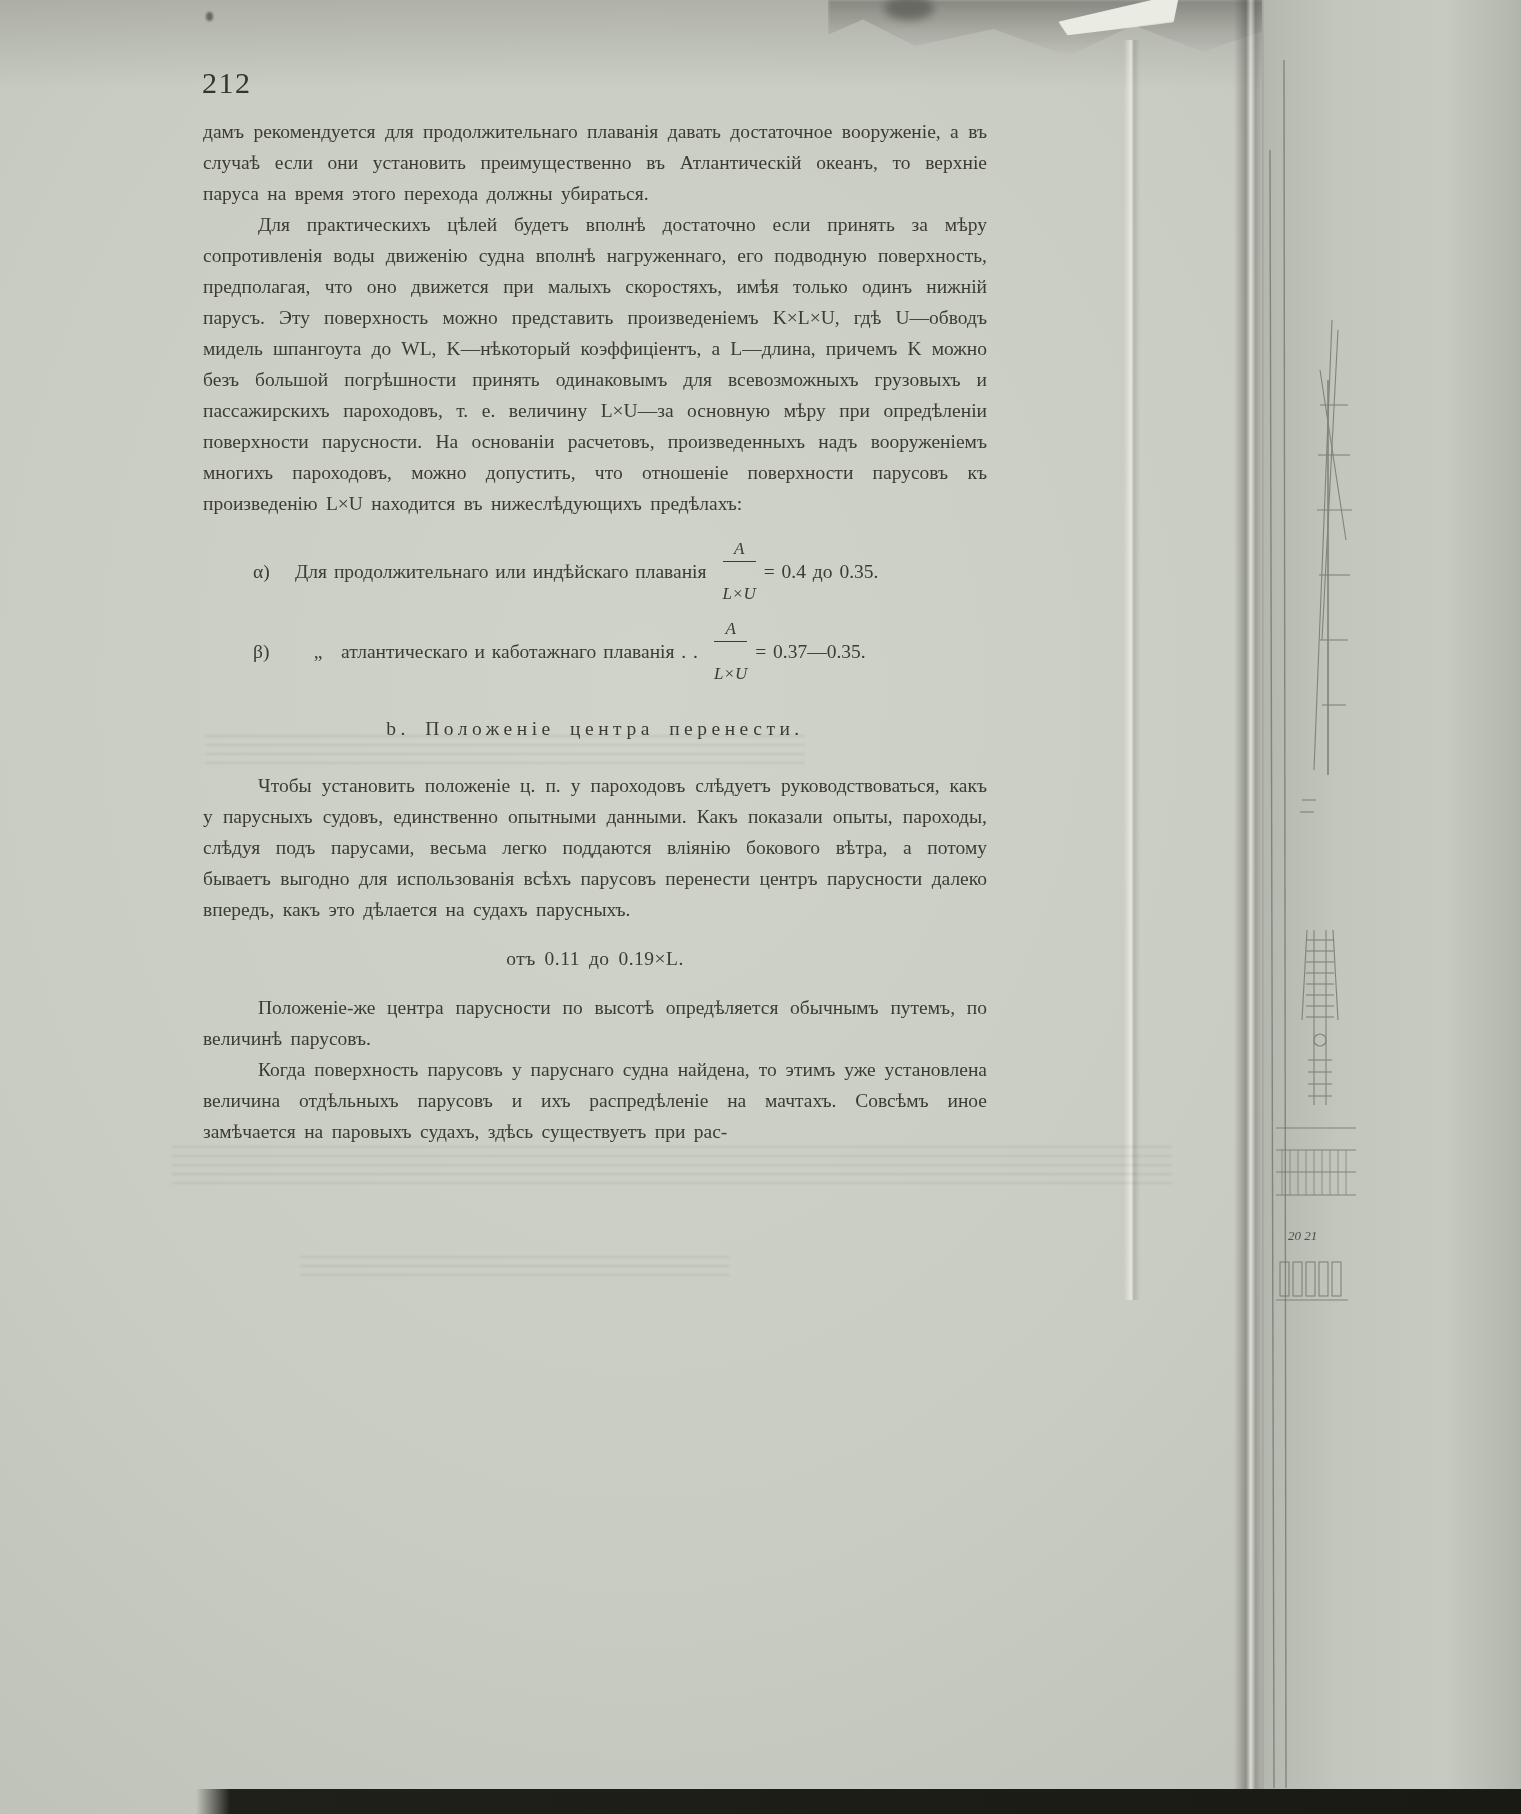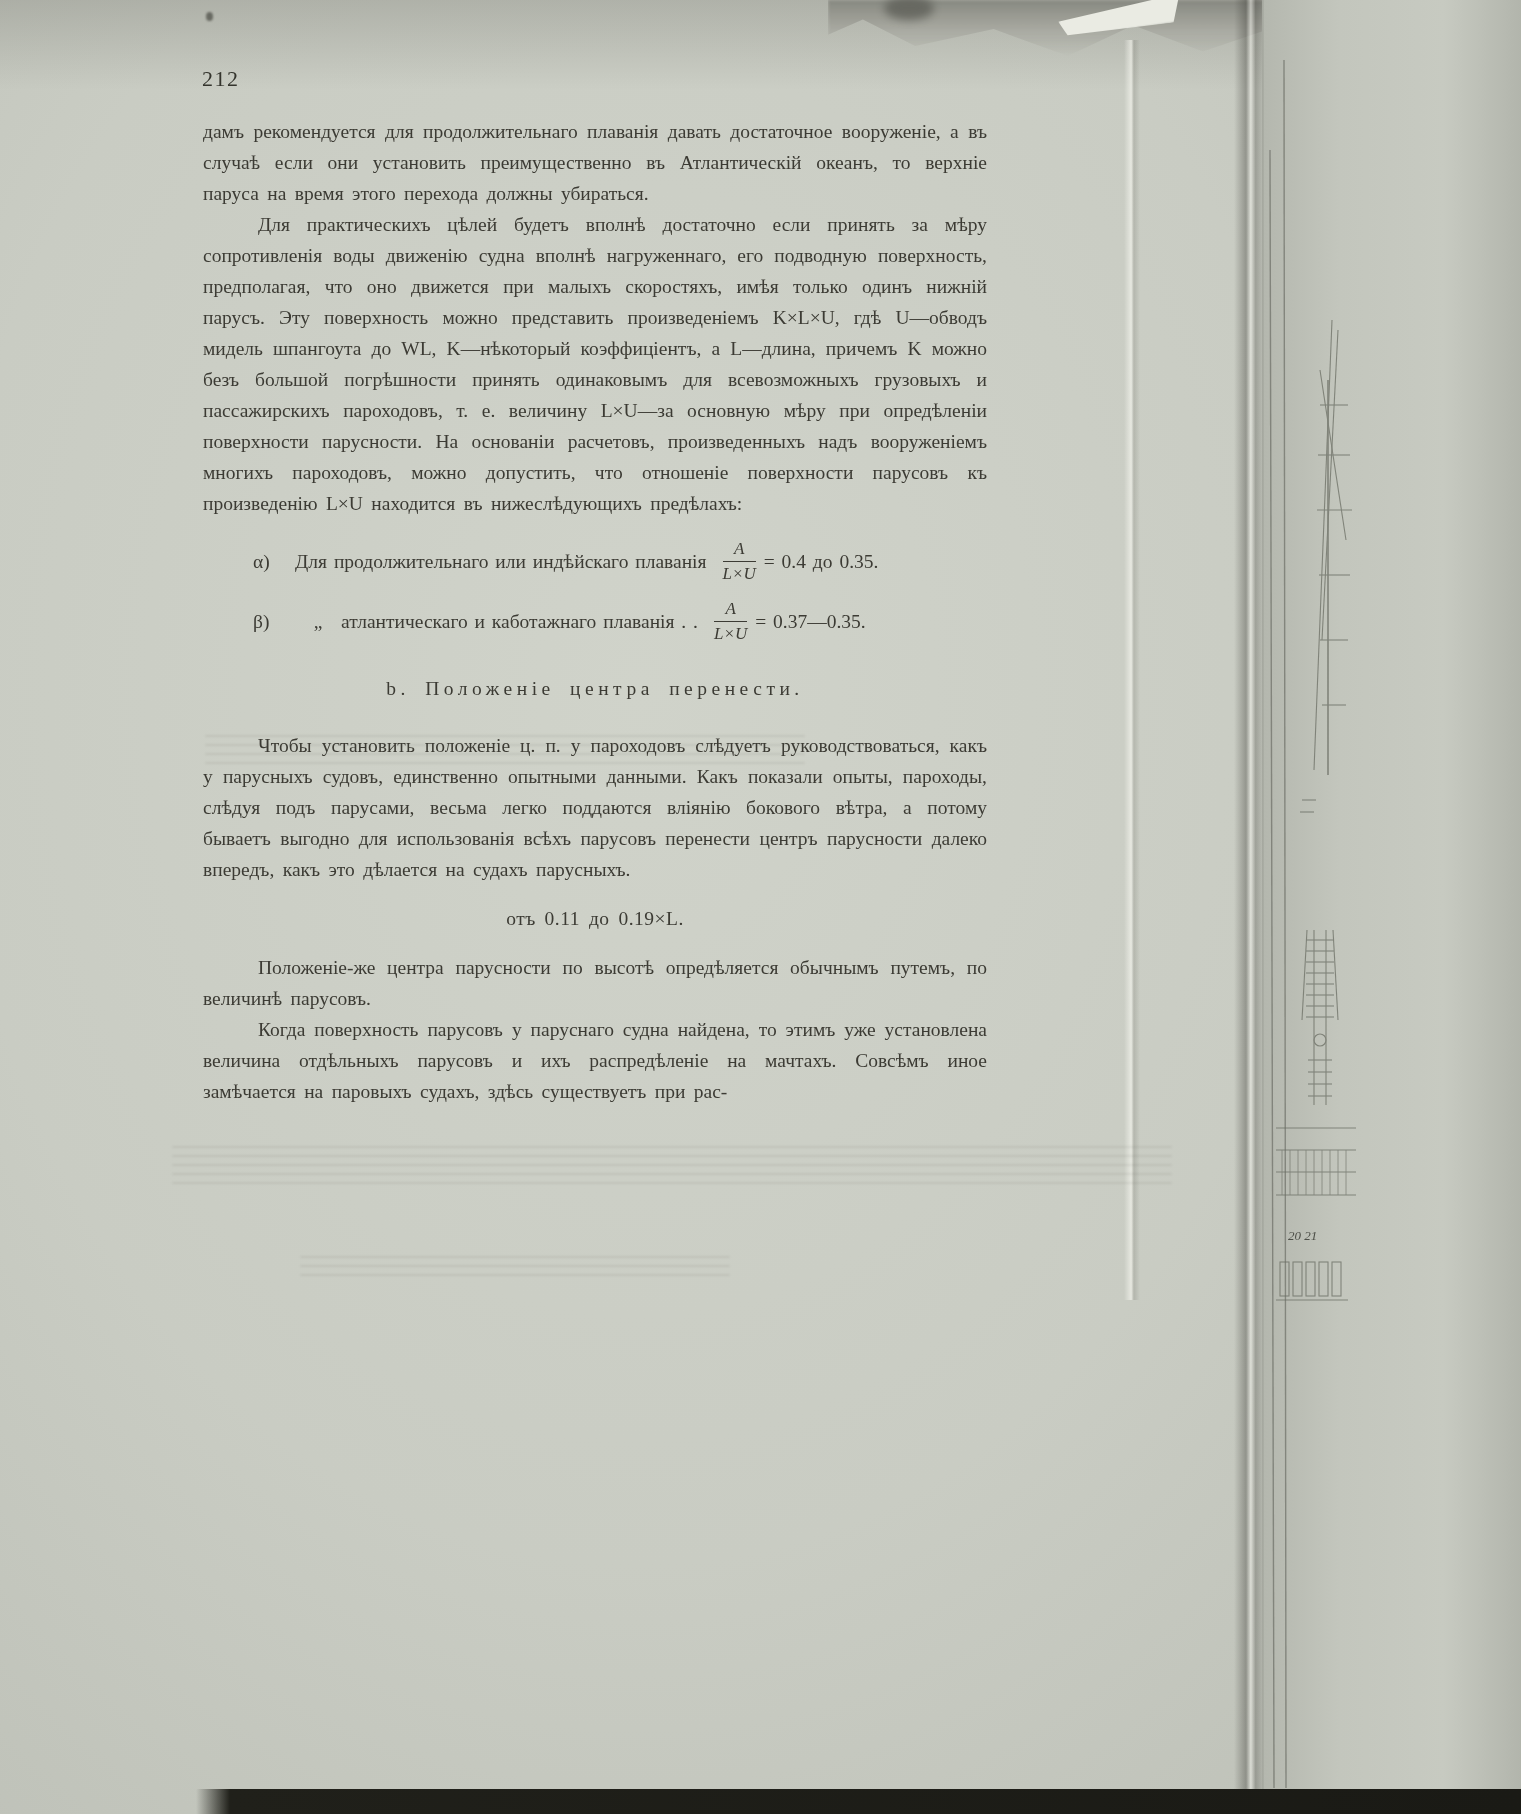--- a/index.html
+++ b/index.html
@@ -64,21 +64,21 @@
   .smudge.s3 { left:300px; top:1256px; width:430px; height:26px; }
   
   .bottom-band {
     position:absolute; left:196px; top:1789px; width:1325px; height:25px;
     background:linear-gradient(90deg, rgba(30,30,24,0) 0, #20201a 34px, #1a1a15);
   }
 
   
   .page-number {
     position:absolute; left:202px; top:66px;
-    font-size:22px; letter-spacing:1.5px; color:#34342d;
+    font-size:30px; letter-spacing:1.5px; color:#34342d;
   }
   .text-block {
     position:absolute; left:203px; top:116px; width:784px;
     font-size:19.5px; line-height:31px; color:#3c3b34;
     text-align:justify; word-spacing:3.5px;
   }
   .text-block p { text-indent:55px; }
   .text-block p.noindent { text-indent:0; }
 
   .formula-row {
@@ -87,21 +87,21 @@
   }
   .formula-row.beta { margin-top:16px; }
   .f-label { width:42px; }
   .f-ditto { width:46px; text-align:center; }
   .f-text { margin-right:8px; }
   .frac {
     display:inline-block; vertical-align:middle; text-align:center;
     font-style:italic; font-size:17px; line-height:1.15; margin:0 8px;
   }
   .frac .num { display:block; border-bottom:1.5px solid #3c3b34; padding:0 6px 2px; }
-  .frac .den { display:block; padding-top:2px; }
+  .frac .den { display:block; padding-top:2px;margin-top:20px; }
   .f-result { white-space:nowrap; }
 
   .section-heading {
     text-align:center; text-indent:0 !important;
     letter-spacing:4.5px; word-spacing:6px;
     margin-top:30px; margin-bottom:26px;
   }
   .centered-formula {
     text-align:center; text-indent:0 !important;
     margin-top:18px; margin-bottom:18px; letter-spacing:.5px;

